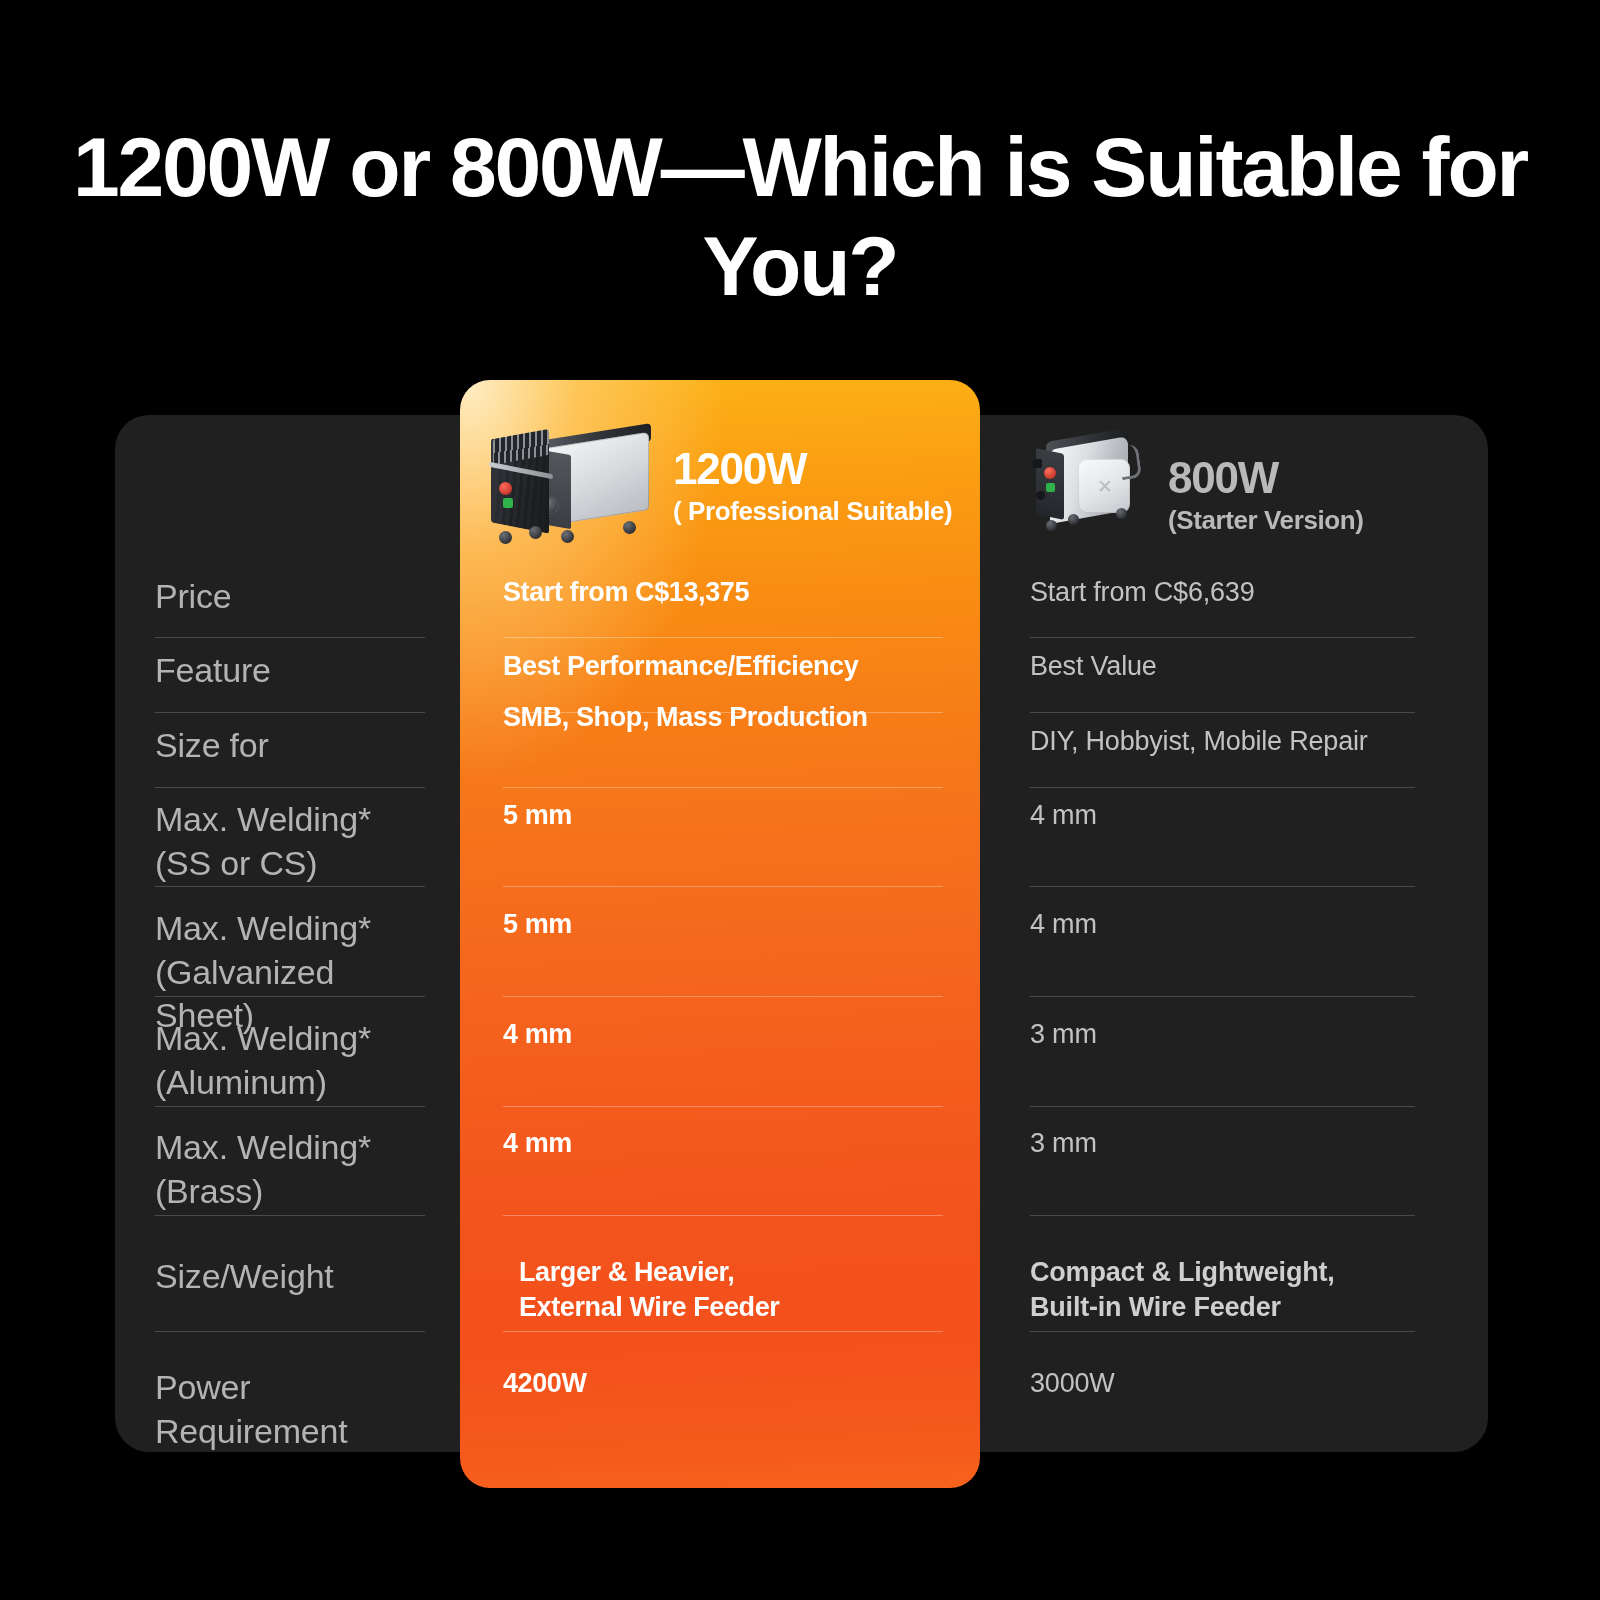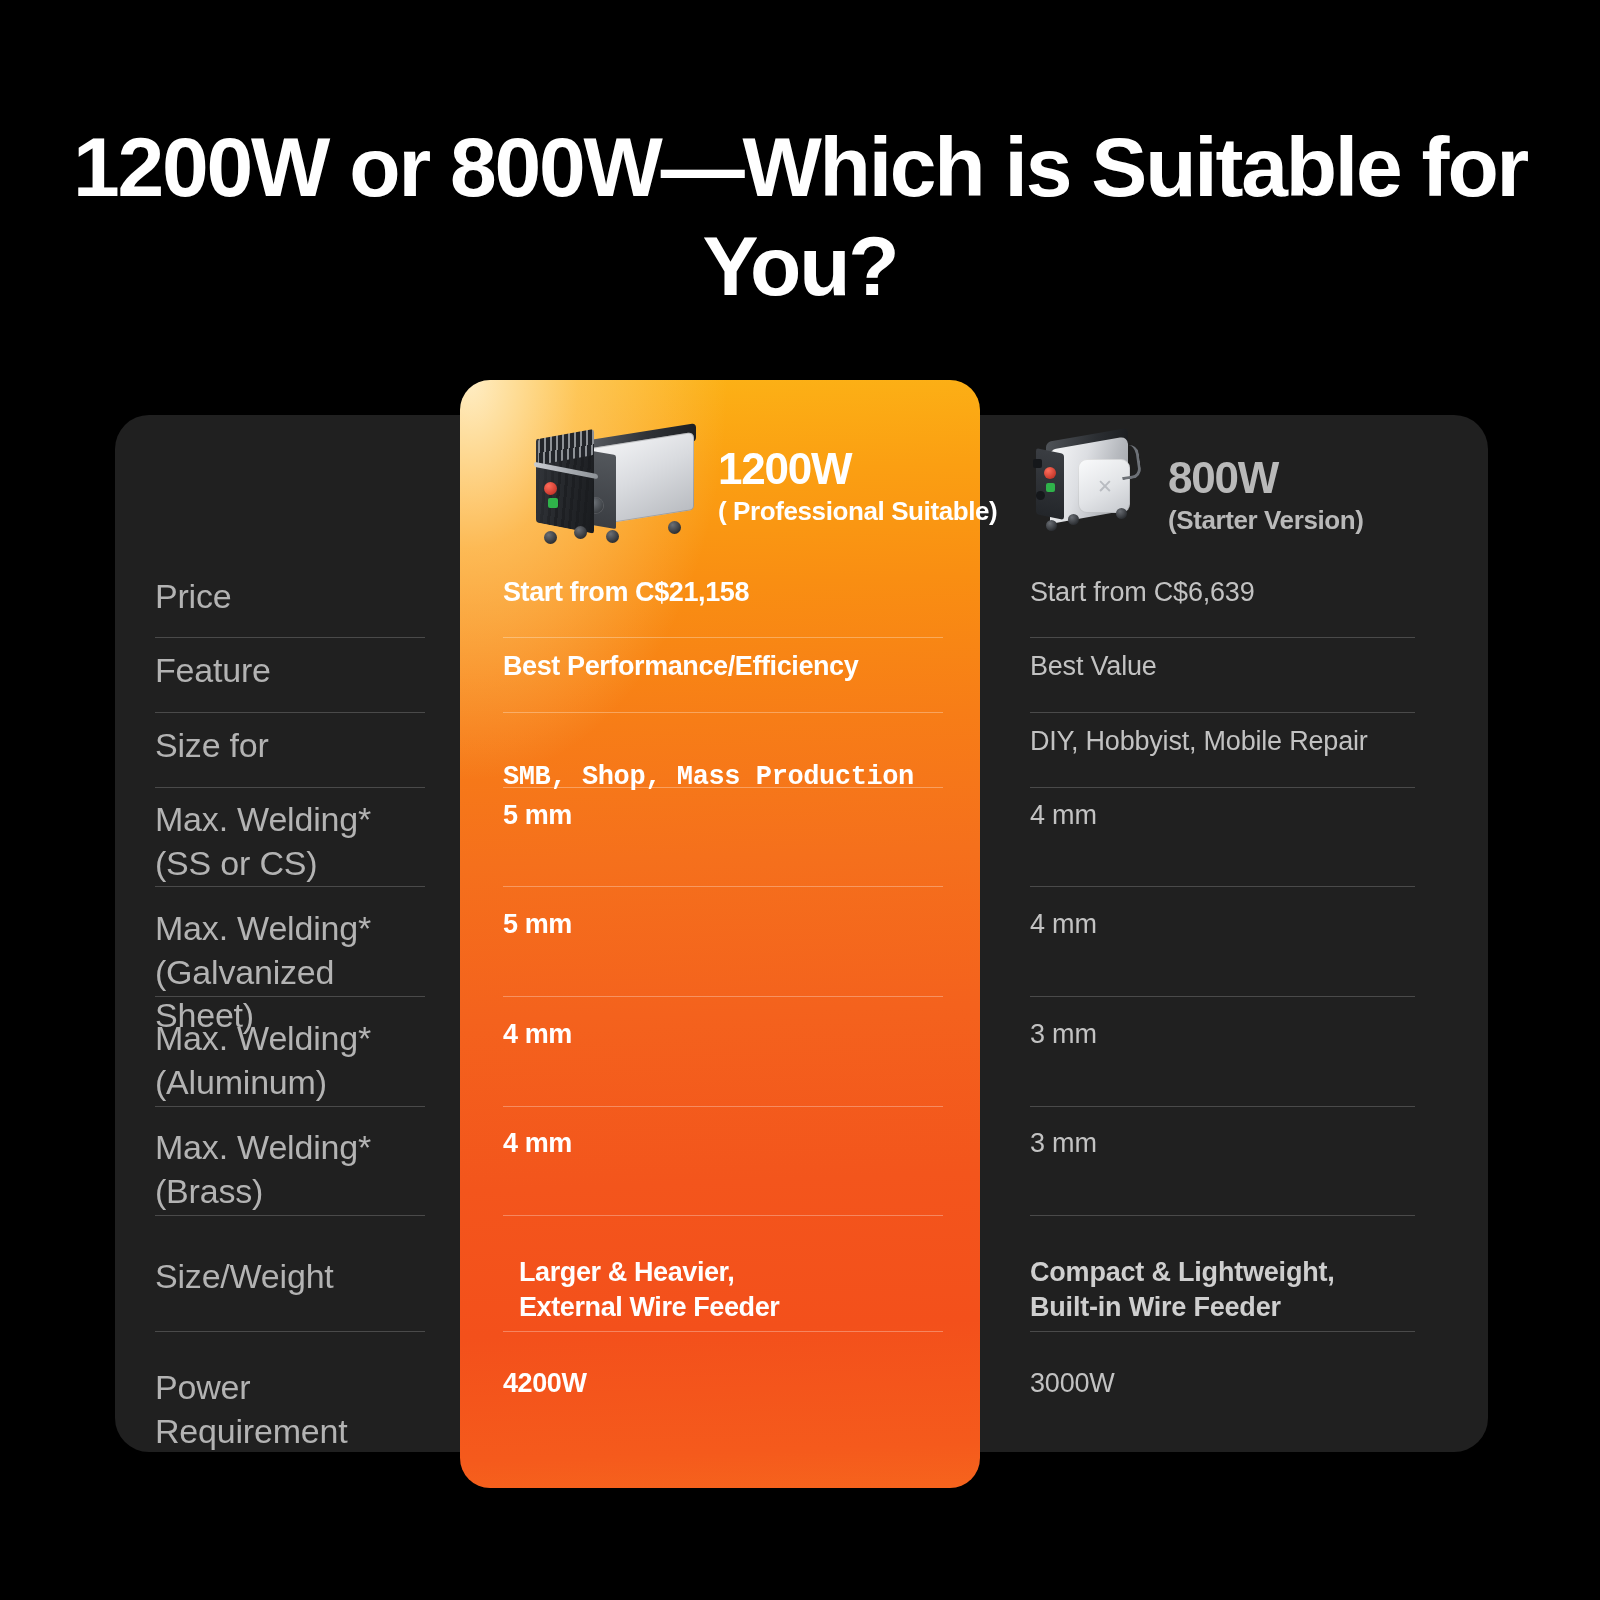--- a/index.html
+++ b/index.html
@@ -54,21 +54,21 @@
         #f4621d 57%,
         #f3551c 72%,
         #f3501b 85%,
         #f55a1c 96%,
         #f6641d 100%);
     overflow:hidden;
   }
 
   
   .prod-head { position:absolute; display:flex; align-items:center; }
-  .prod-head.pro   { left:528px;  top:428px;justify-content:space-between; }
+  .prod-head.pro   { left:483px;  top:428px;justify-content:space-between; }
   .prod-head.start { left:1028px; top:428px; }
 
   .prod-img { position:relative; flex:0 0 auto; }
   .prod-img.pro   { width:170px; height:116px; margin-right:20px; }
   .prod-img.start { width:118px; height:104px; margin-right:22px; }
 
   .prod-name { line-height:1.02; }
   .prod-name .pw {
     font-size:44px; font-weight:bold; letter-spacing:-1.2px;
     display:block; margin-bottom:6px;
@@ -295,33 +295,33 @@
       </div>
     </div>
     <div class="prod-name">
       <span class="pw">800W</span>
       <span class="pv">(Starter Version)</span>
     </div>
   </div>
 
   <div id="rows-layer">
       <div class="lbl" style="position: absolute; left: 155px; width: 275px; top: 575px;">Price</div>
-      <div class="val-pro" style="position: absolute; left: 503px; width: 440px; top: 575px;">Start from C$21,158</div>
+      <div class="val-pro" style="position: absolute; left: 503px; width: 440px; top: 575px;">Start from C$13,375</div>
       <div class="val-start" style="position: absolute; left: 1030px; width: 395px; top: 575px;">Start from C$6,639</div>
       <div class="divider label" style="top: 637px;"></div>
       <div class="divider pro" style="top: 637px;"></div>
       <div class="divider start" style="top: 637px;"></div>
       <div class="lbl" style="position: absolute; left: 155px; width: 275px; top: 649px;">Feature</div>
       <div class="val-pro" style="position: absolute; left: 503px; width: 440px; top: 649px;">Best Performance/Efficiency</div>
       <div class="val-start" style="position: absolute; left: 1030px; width: 395px; top: 649px;">Best Value</div>
       <div class="divider label" style="top: 712px;"></div>
       <div class="divider pro" style="top: 712px;"></div>
       <div class="divider start" style="top: 712px;"></div>
       <div class="lbl" style="position: absolute; left: 155px; width: 275px; top: 724px;">Size for</div>
-      <div class="val-pro" style="position: absolute; left: 503px; width: 440px; top: 760px; font-family: Liberation Mono, monospace;">SMB, Shop, Mass Production</div>
+      <div class="val-pro" style="position: absolute; left: 503px; width: 440px; top: 700px;">SMB, Shop, Mass Production</div>
       <div class="val-start" style="position: absolute; left: 1030px; width: 395px; top: 724px;">DIY, Hobbyist, Mobile Repair</div>
       <div class="divider label" style="top: 787px;"></div>
       <div class="divider pro" style="top: 787px;"></div>
       <div class="divider start" style="top: 787px;"></div>
       <div class="lbl" style="position: absolute; left: 155px; width: 275px; top: 798px;">Max. Welding*<br>(SS or CS)</div>
       <div class="val-pro" style="position: absolute; left: 503px; width: 440px; top: 798px;">5 mm</div>
       <div class="val-start" style="position: absolute; left: 1030px; width: 395px; top: 798px;">4 mm</div>
       <div class="divider label" style="top: 886px;"></div>
       <div class="divider pro" style="top: 886px;"></div>
       <div class="divider start" style="top: 886px;"></div>

